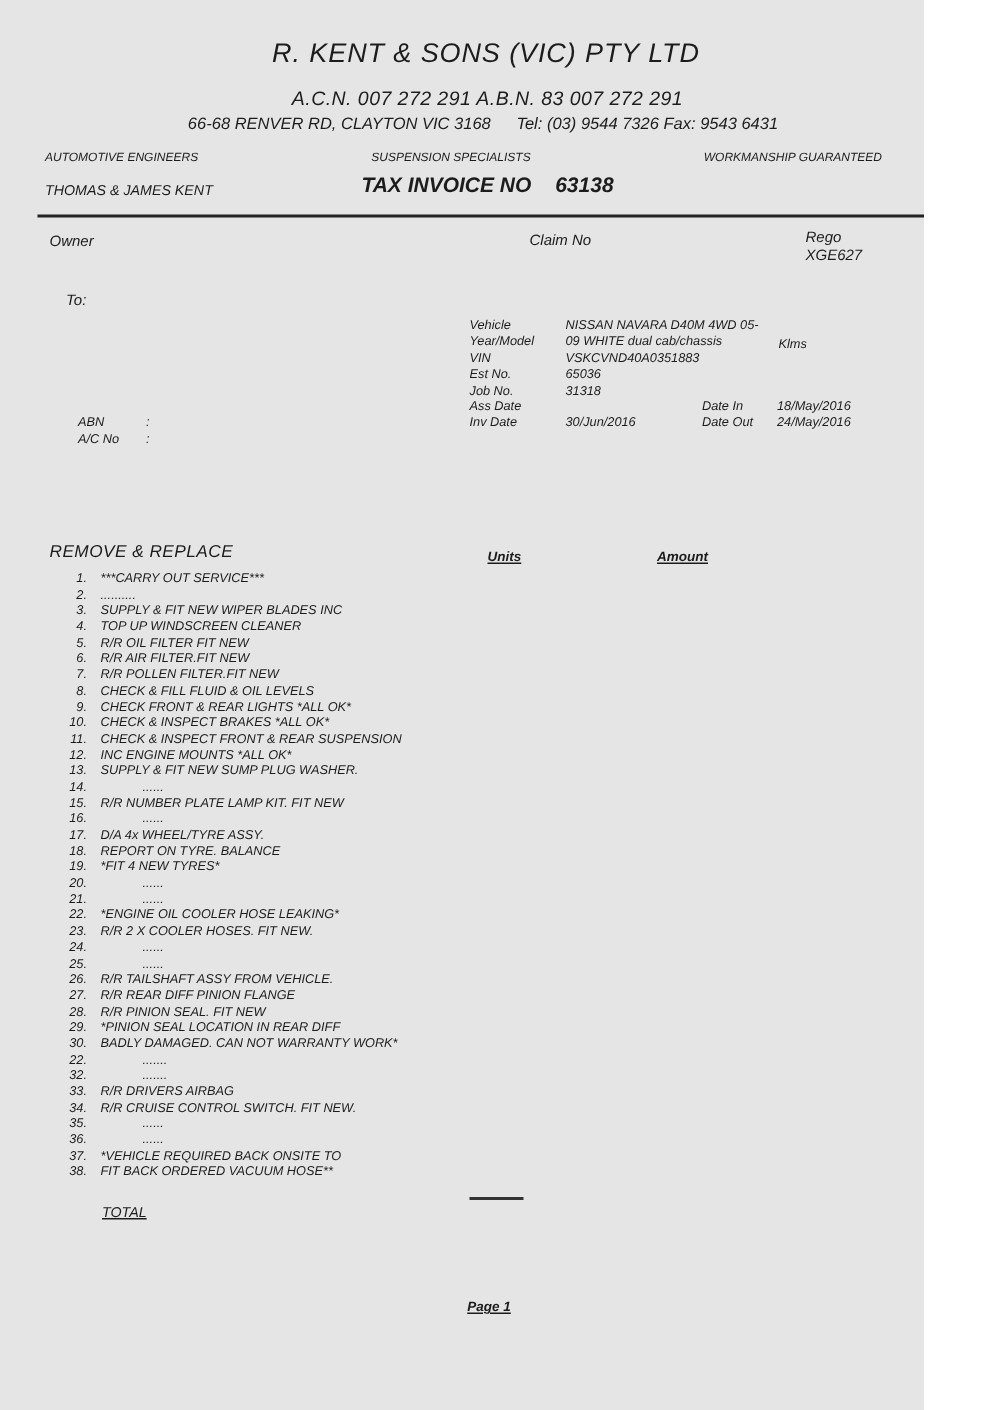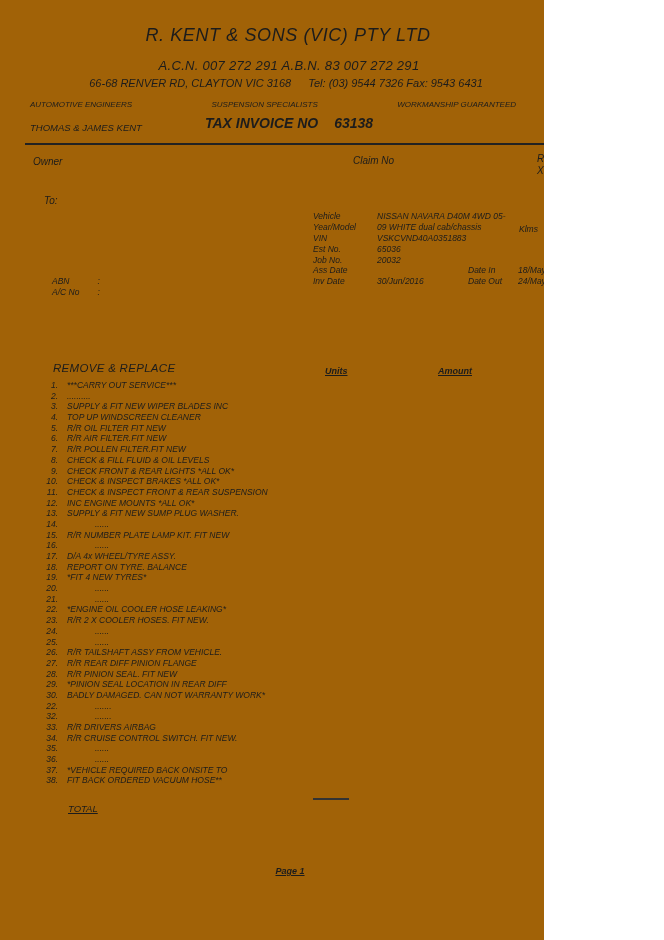--- a/index.html
+++ b/index.html
@@ -1,20 +1,20 @@
 <!DOCTYPE html>
 <html><head>
 <meta charset="utf-8">
 <style>
   html, body { margin: 0; padding: 0; background: #ffffff; }
   .page {
     position: relative;
-    width: 544px;
+    width: 616px;
     height: 940px;
-    background: #a16207;
+    background: #e5e5e5;
     font-family: "Liberation Sans", sans-serif;
     font-style: italic;
     color: #1c1c1c;
     overflow: hidden;
   }
   .abs { position: absolute; }
   .centered {
     position: absolute; left: 0; width: 100%;
     text-align: center; box-sizing: border-box;
   }
@@ -33,21 +33,21 @@
   .rego-block   { top: 153px; left: 537px; font-size: 10px; line-height: 12px; }
   .to-label     { top: 195px; left: 44px;  font-size: 10px; }
   .vehicle-block{ top: 211px; left: 313px; font-size: 8.5px; line-height: 10.9px; width: 345px; }
   .v-row        { position: relative; height: 10.9px; white-space: nowrap; }
   .v-label      { display: inline-block; width: 64px; }
   .v-xlabel     { position: absolute; left: 155px; top: 0; }
   .v-xvalue     { position: absolute; left: 205px; top: 0; }
   .klms         { top: 224px; left: 519px; font-size: 8.5px; }
   .abn-block    { top: 276px; left: 52px; font-size: 8.5px; line-height: 11px; }
   .abn-row span.lbl { display: inline-block; width: 43px; }
-  .section-title{ top: 362px; left: 33px;  font-size: 11.5px; letter-spacing: 0.3px; margin-left: 20px; }
+  .section-title{ top: 362px; left: 33px;  font-size: 11.5px; letter-spacing: 0.3px; }
   .units-header { top: 366px; left: 325px; font-size: 9px; font-weight: bold; text-decoration: underline; }
   .amount-header{ top: 366px; left: 438px; font-size: 9px; font-weight: bold; text-decoration: underline; }
   .items-list   { top: 380px; left: 40px; font-size: 8.5px; }
   .item-row     { height: 10.7px; white-space: nowrap; }
   .item-num     { display: inline-block; width: 18px; text-align: right; }
   .item-text    { margin-left: 9px; }
   .item-text.indent { margin-left: 37px; }
   .total-line   { top: 798px; left: 313px; width: 36px; height: 2px; background: #333; }
   .total-label  { top: 803px; left: 68px; font-size: 9.5px; text-decoration: underline; }
   .page-footer  { top: 866px; padding-left: 36px; font-size: 9px; font-weight: bold; text-decoration: underline; }
@@ -81,21 +81,21 @@
     <div>Rego</div>
     <div>XGE627</div>
   </div>
   <div class="abs to-label">To:</div>
 
   <div class="abs vehicle-block" id="vehicle-rows">
       <div class="v-row"><span class="v-label">Vehicle</span><span class="v-value">NISSAN  NAVARA D40M 4WD 05-</span><span class="v-xlabel"></span><span class="v-xvalue"></span></div>
       <div class="v-row"><span class="v-label">Year/Model</span><span class="v-value">09 WHITE dual cab/chassis</span><span class="v-xlabel"></span><span class="v-xvalue"></span></div>
       <div class="v-row"><span class="v-label">VIN</span><span class="v-value">VSKCVND40A0351883</span><span class="v-xlabel"></span><span class="v-xvalue"></span></div>
       <div class="v-row"><span class="v-label">Est No.</span><span class="v-value">65036</span><span class="v-xlabel"></span><span class="v-xvalue"></span></div>
-      <div class="v-row"><span class="v-label">Job No.</span><span class="v-value">20032</span><span class="v-xlabel"></span><span class="v-xvalue"></span></div>
+      <div class="v-row"><span class="v-label">Job No.</span><span class="v-value">31318</span><span class="v-xlabel"></span><span class="v-xvalue"></span></div>
       <div class="v-row"><span class="v-label">Ass Date</span><span class="v-value"></span><span class="v-xlabel">Date In</span><span class="v-xvalue">18/May/2016</span></div>
       <div class="v-row"><span class="v-label">Inv Date</span><span class="v-value">30/Jun/2016</span><span class="v-xlabel">Date Out</span><span class="v-xvalue">24/May/2016</span></div>
     </div>
   <div class="abs klms">Klms</div>
 
   <div class="abs abn-block">
     <div class="abn-row">
       <span class="lbl">ABN</span>
       <span>:</span>
       <span></span>

